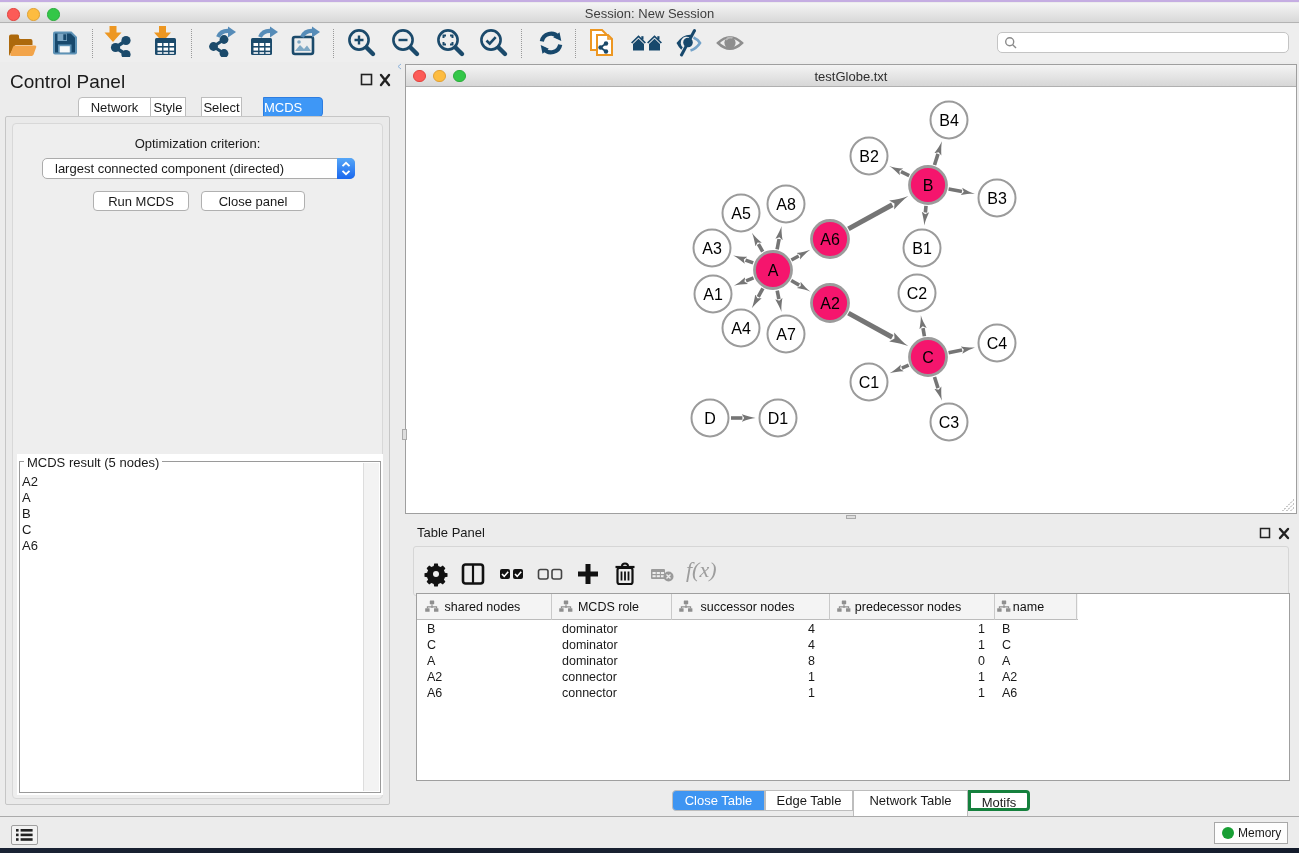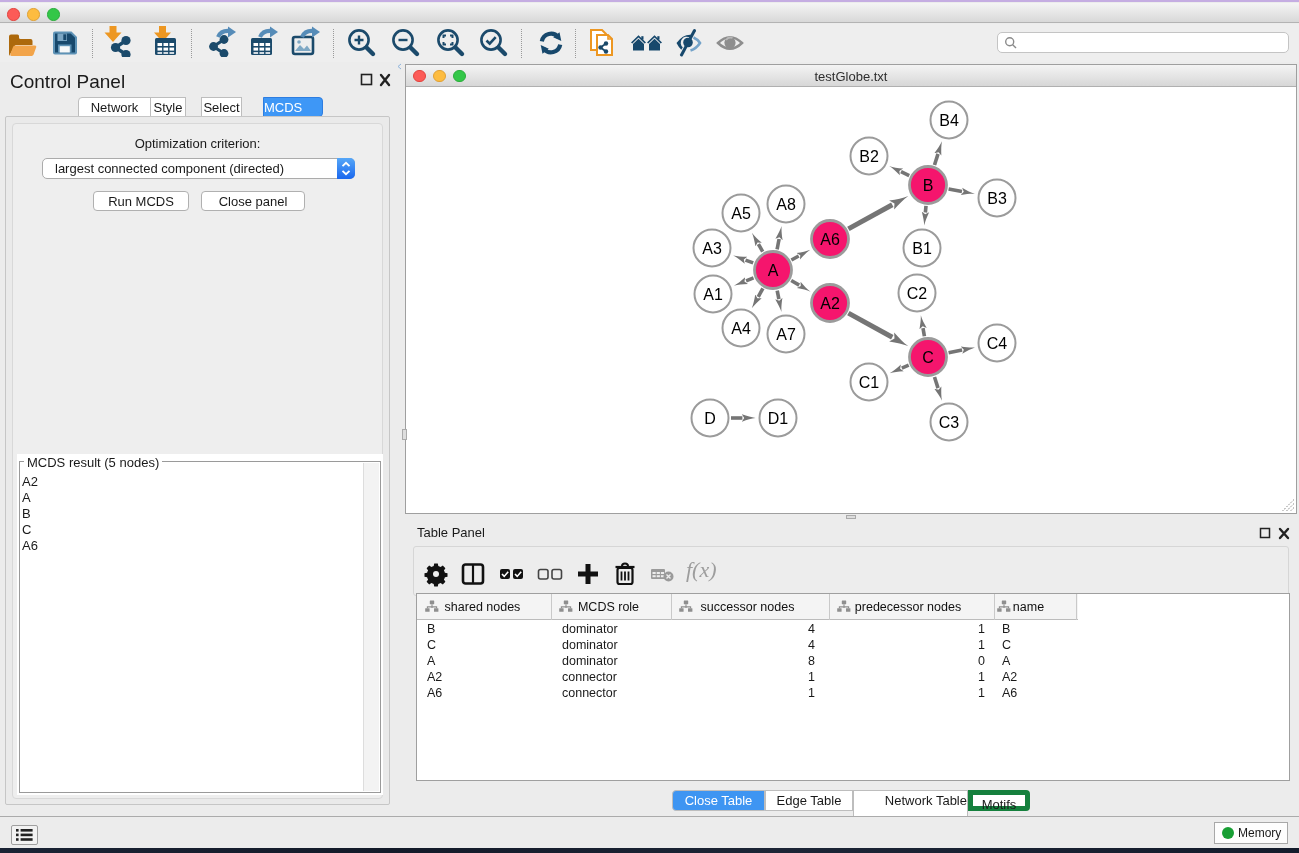--- a/index.html
+++ b/index.html
@@ -9,20 +9,21 @@
 .ticon{position:absolute;top:27px;width:32px;height:32px}
 </style></head>
 <body>
 
 <div class="abs" style="left:0;top:0;width:1299px;height:2px;background:#c5ade2"></div>
 
 <div class="abs" style="left:0;top:3px;width:1299px;height:20px;background:linear-gradient(#f5f5f5,#d8d8d8);border-bottom:1px solid #b3b3b3">
   <div class="dot" style="left:7px;background:#fc5b57;border:1px solid #e2433e"></div>
   <div class="dot" style="left:27px;background:#fdbc40;border:1px solid #e0a135"></div>
   <div class="dot" style="left:47px;background:#33c748;border:1px solid #2bad3c"></div>
+  <div class="abs" style="left:0;width:1299px;top:3px;text-align:center;font-size:13px;color:#3e3e3e">Session: New Session</div>
 </div>
 
 <div class="abs" id="toolbar" style="left:0;top:24px;width:1299px;height:38px;background:#eeeeee">
   <div class="sep" style="left:92px;top:5px"></div>
   <div class="sep" style="left:191px;top:5px"></div>
   <div class="sep" style="left:333px;top:5px"></div>
   <div class="sep" style="left:521px;top:5px"></div>
   <div class="sep" style="left:575px;top:5px"></div>
 <svg class="ticon" style="left:6px;top:3px" width="32" height="32" viewBox="0 0 32 32">
       <path d="M3 29 V9.5 Q3 7.5 5 7.5 h6.5 Q13 7.5 13 9 v1.5 q0 1.5 1.5 1.5 h10 q2 0 2 2 V18 h-17 z" fill="#ad690c"></path>
@@ -433,22 +434,22 @@
         <span class="abs" style="left:328px;width:70px;text-align:right">1</span>
         <span class="abs" style="left:498px;width:70px;text-align:right">1</span>
         <span class="abs" style="left:585px">A6</span>
       </div>
     </div>
 </div>
 
 <div class="abs" style="left:672px;top:790px;height:21px;font-size:13px">
     <div class="abs" style="left:0px;width:93px;height:21px;background:#3e95f2;color:#fff;border-radius:4px 0 0 4px;border:1px solid #bdbdbd;text-align:center;line-height:20px">Close Table</div>
     <div class="abs" style="left:93px;width:88px;height:21px;background:#fff;border:1px solid #bdbdbd;text-align:center;line-height:20px">Edge Table</div>
-    <div class="abs" style="left:181px;width:115px;height:34px;background:#fff;border:1px solid #bdbdbd;text-align:right;line-height:20px">Network Table</div>
-    <div class="abs" style="left:296px;width:62px;height:21px;background:#fff;border-radius:0 4px 4px 0;border:5px solid #15803d;text-align:center;line-height:20px">Motifs</div>
+    <div class="abs" style="left:181px;width:115px;height:34px;background:#fff;border:1px solid #bdbdbd;text-align:center;line-height:20px">Network Table</div>
+    <div class="abs" style="left:296px;width:62px;height:21px;background:#fff;border-radius:0 4px 4px 0;border:3px solid #15803d;text-align:center;line-height:20px">Motifs</div>
   </div>
 
 <div class="abs" style="left:0;top:816px;width:1299px;height:32px;background:#ececec;border-top:1px solid #ababab"></div>
 <div class="abs" style="left:11px;top:825px;width:27px;height:20px;background:#f2f2f2;border:1px solid #9f9f9f;border-radius:2px">
   <svg width="17" height="14" viewBox="0 0 17 14" style="position:absolute;left:4px;top:2px">
       <g fill="#222">
         <rect x="0" y="1" width="2.6" height="2.6"></rect>
         <rect x="0" y="5.6" width="2.6" height="2.6"></rect>
         <rect x="0" y="10.2" width="2.6" height="2.6"></rect>
         <rect x="4.6" y="1" width="12" height="2.6"></rect>

